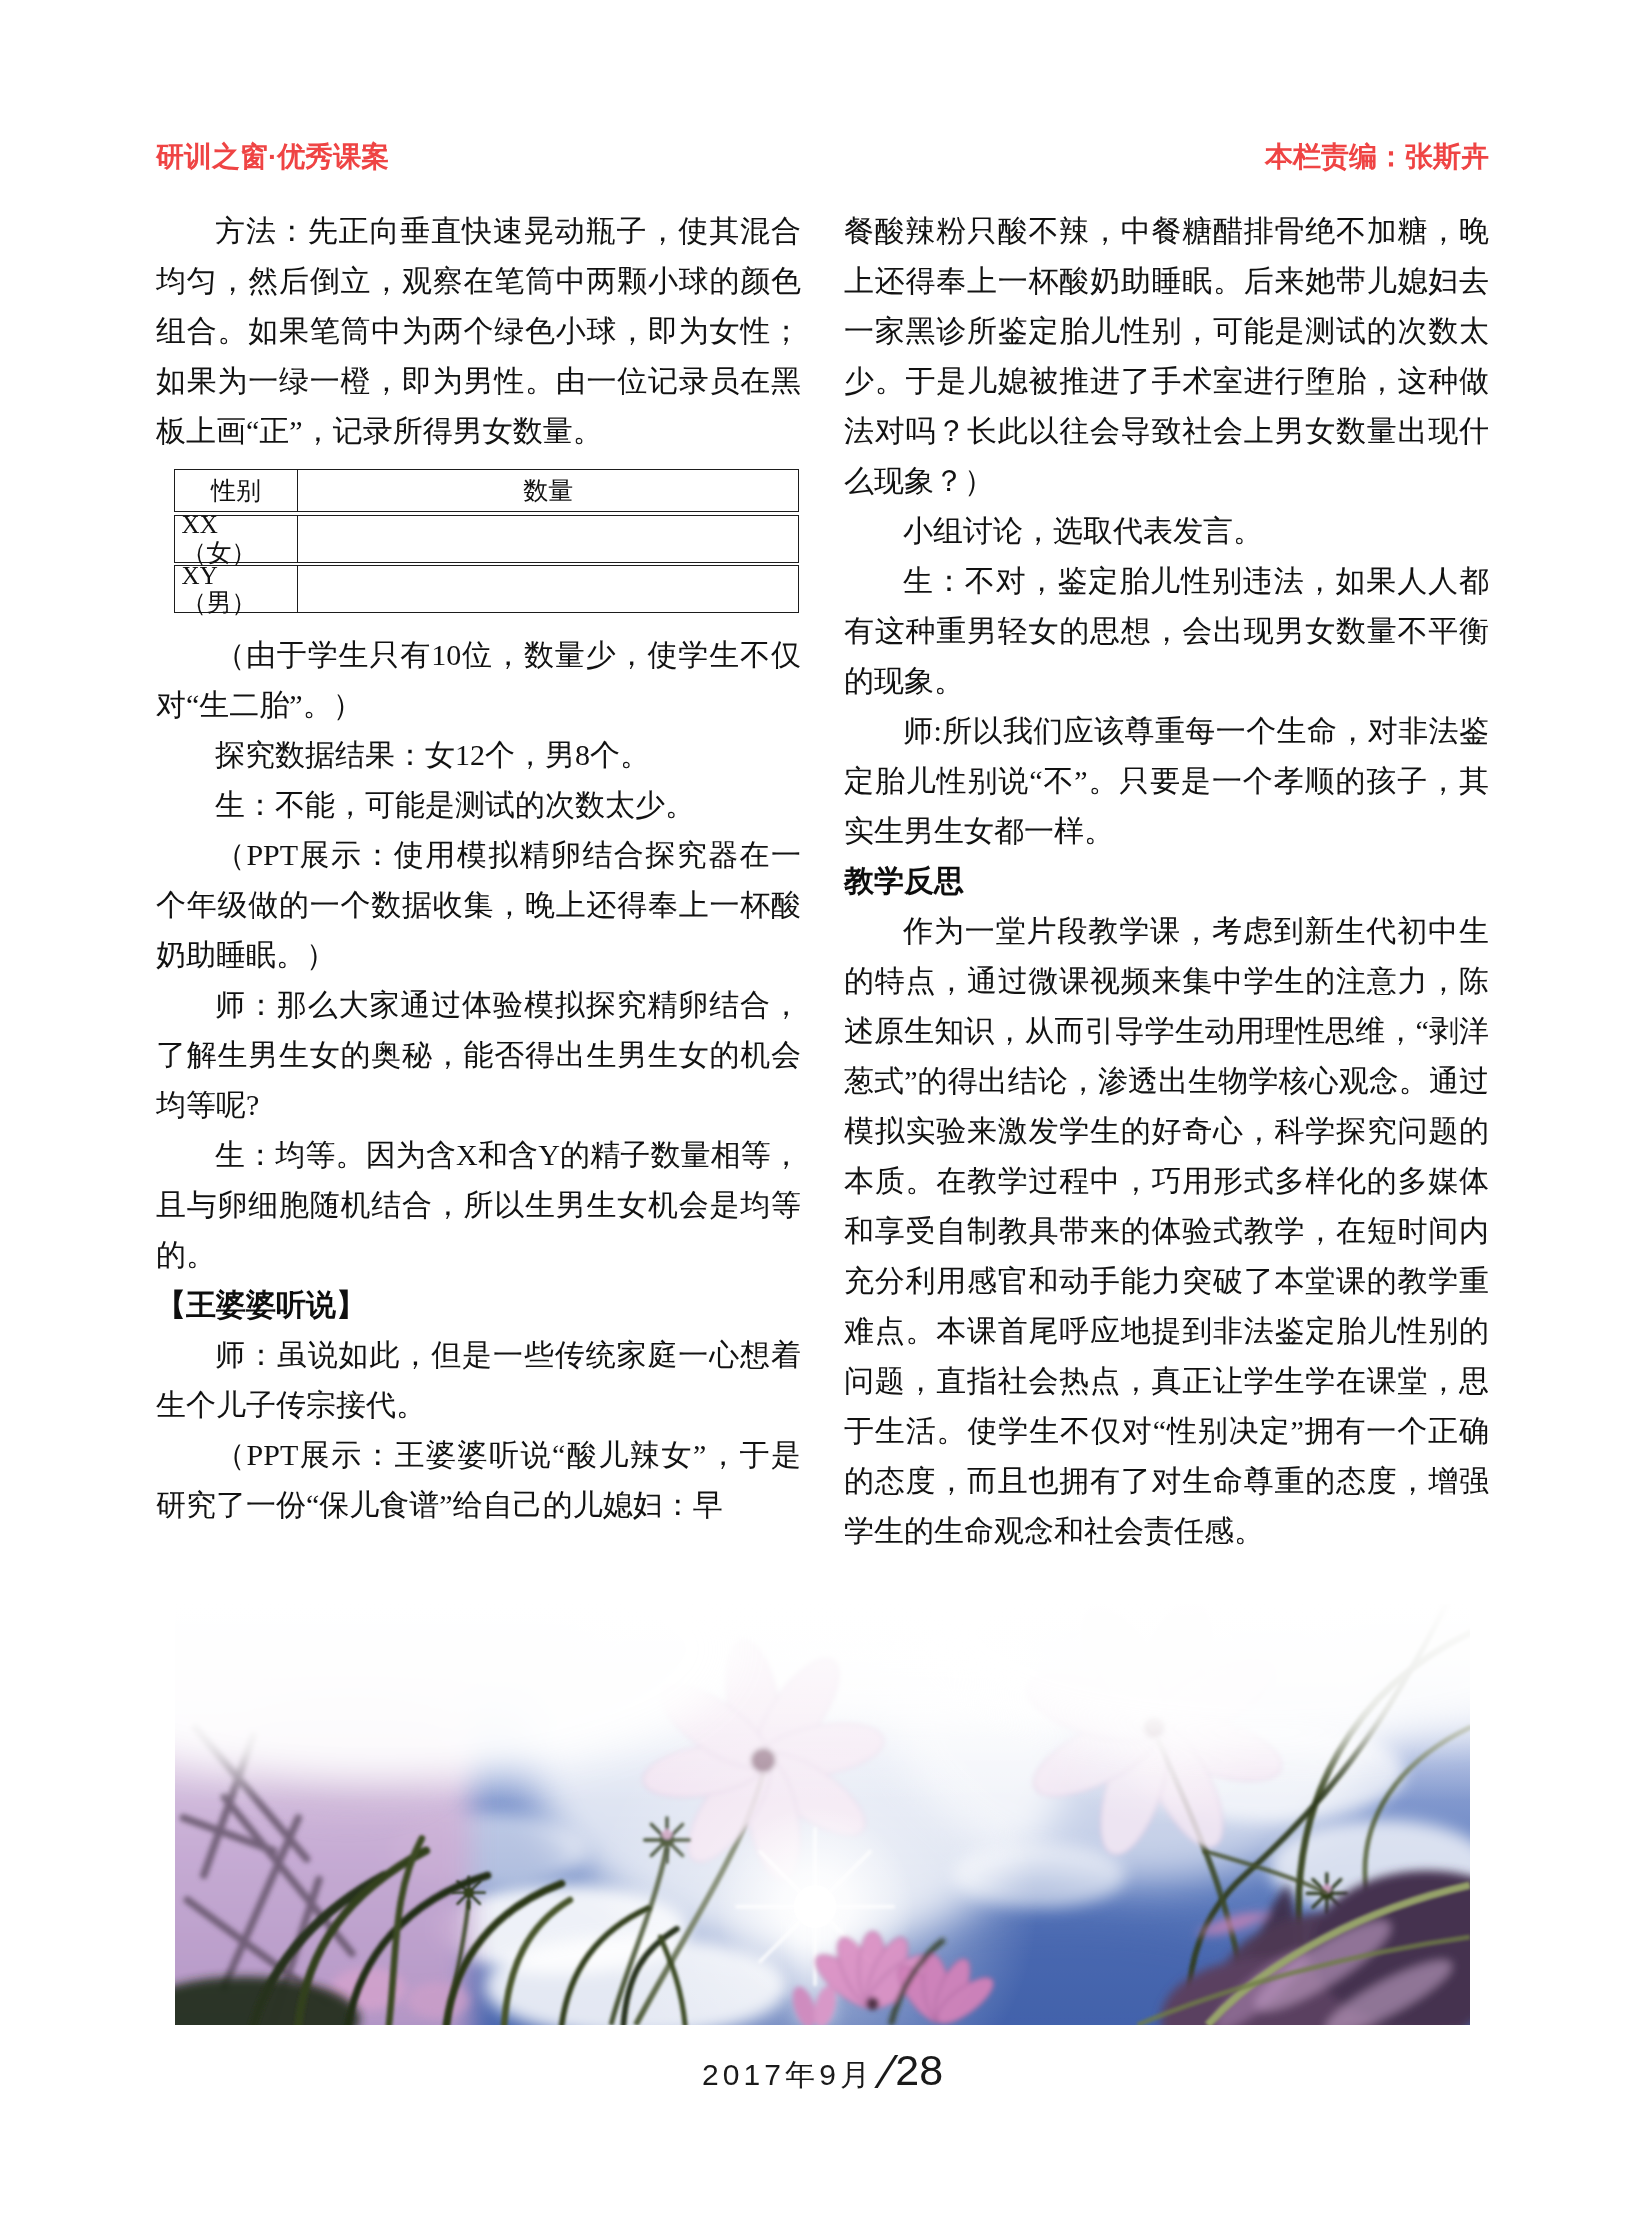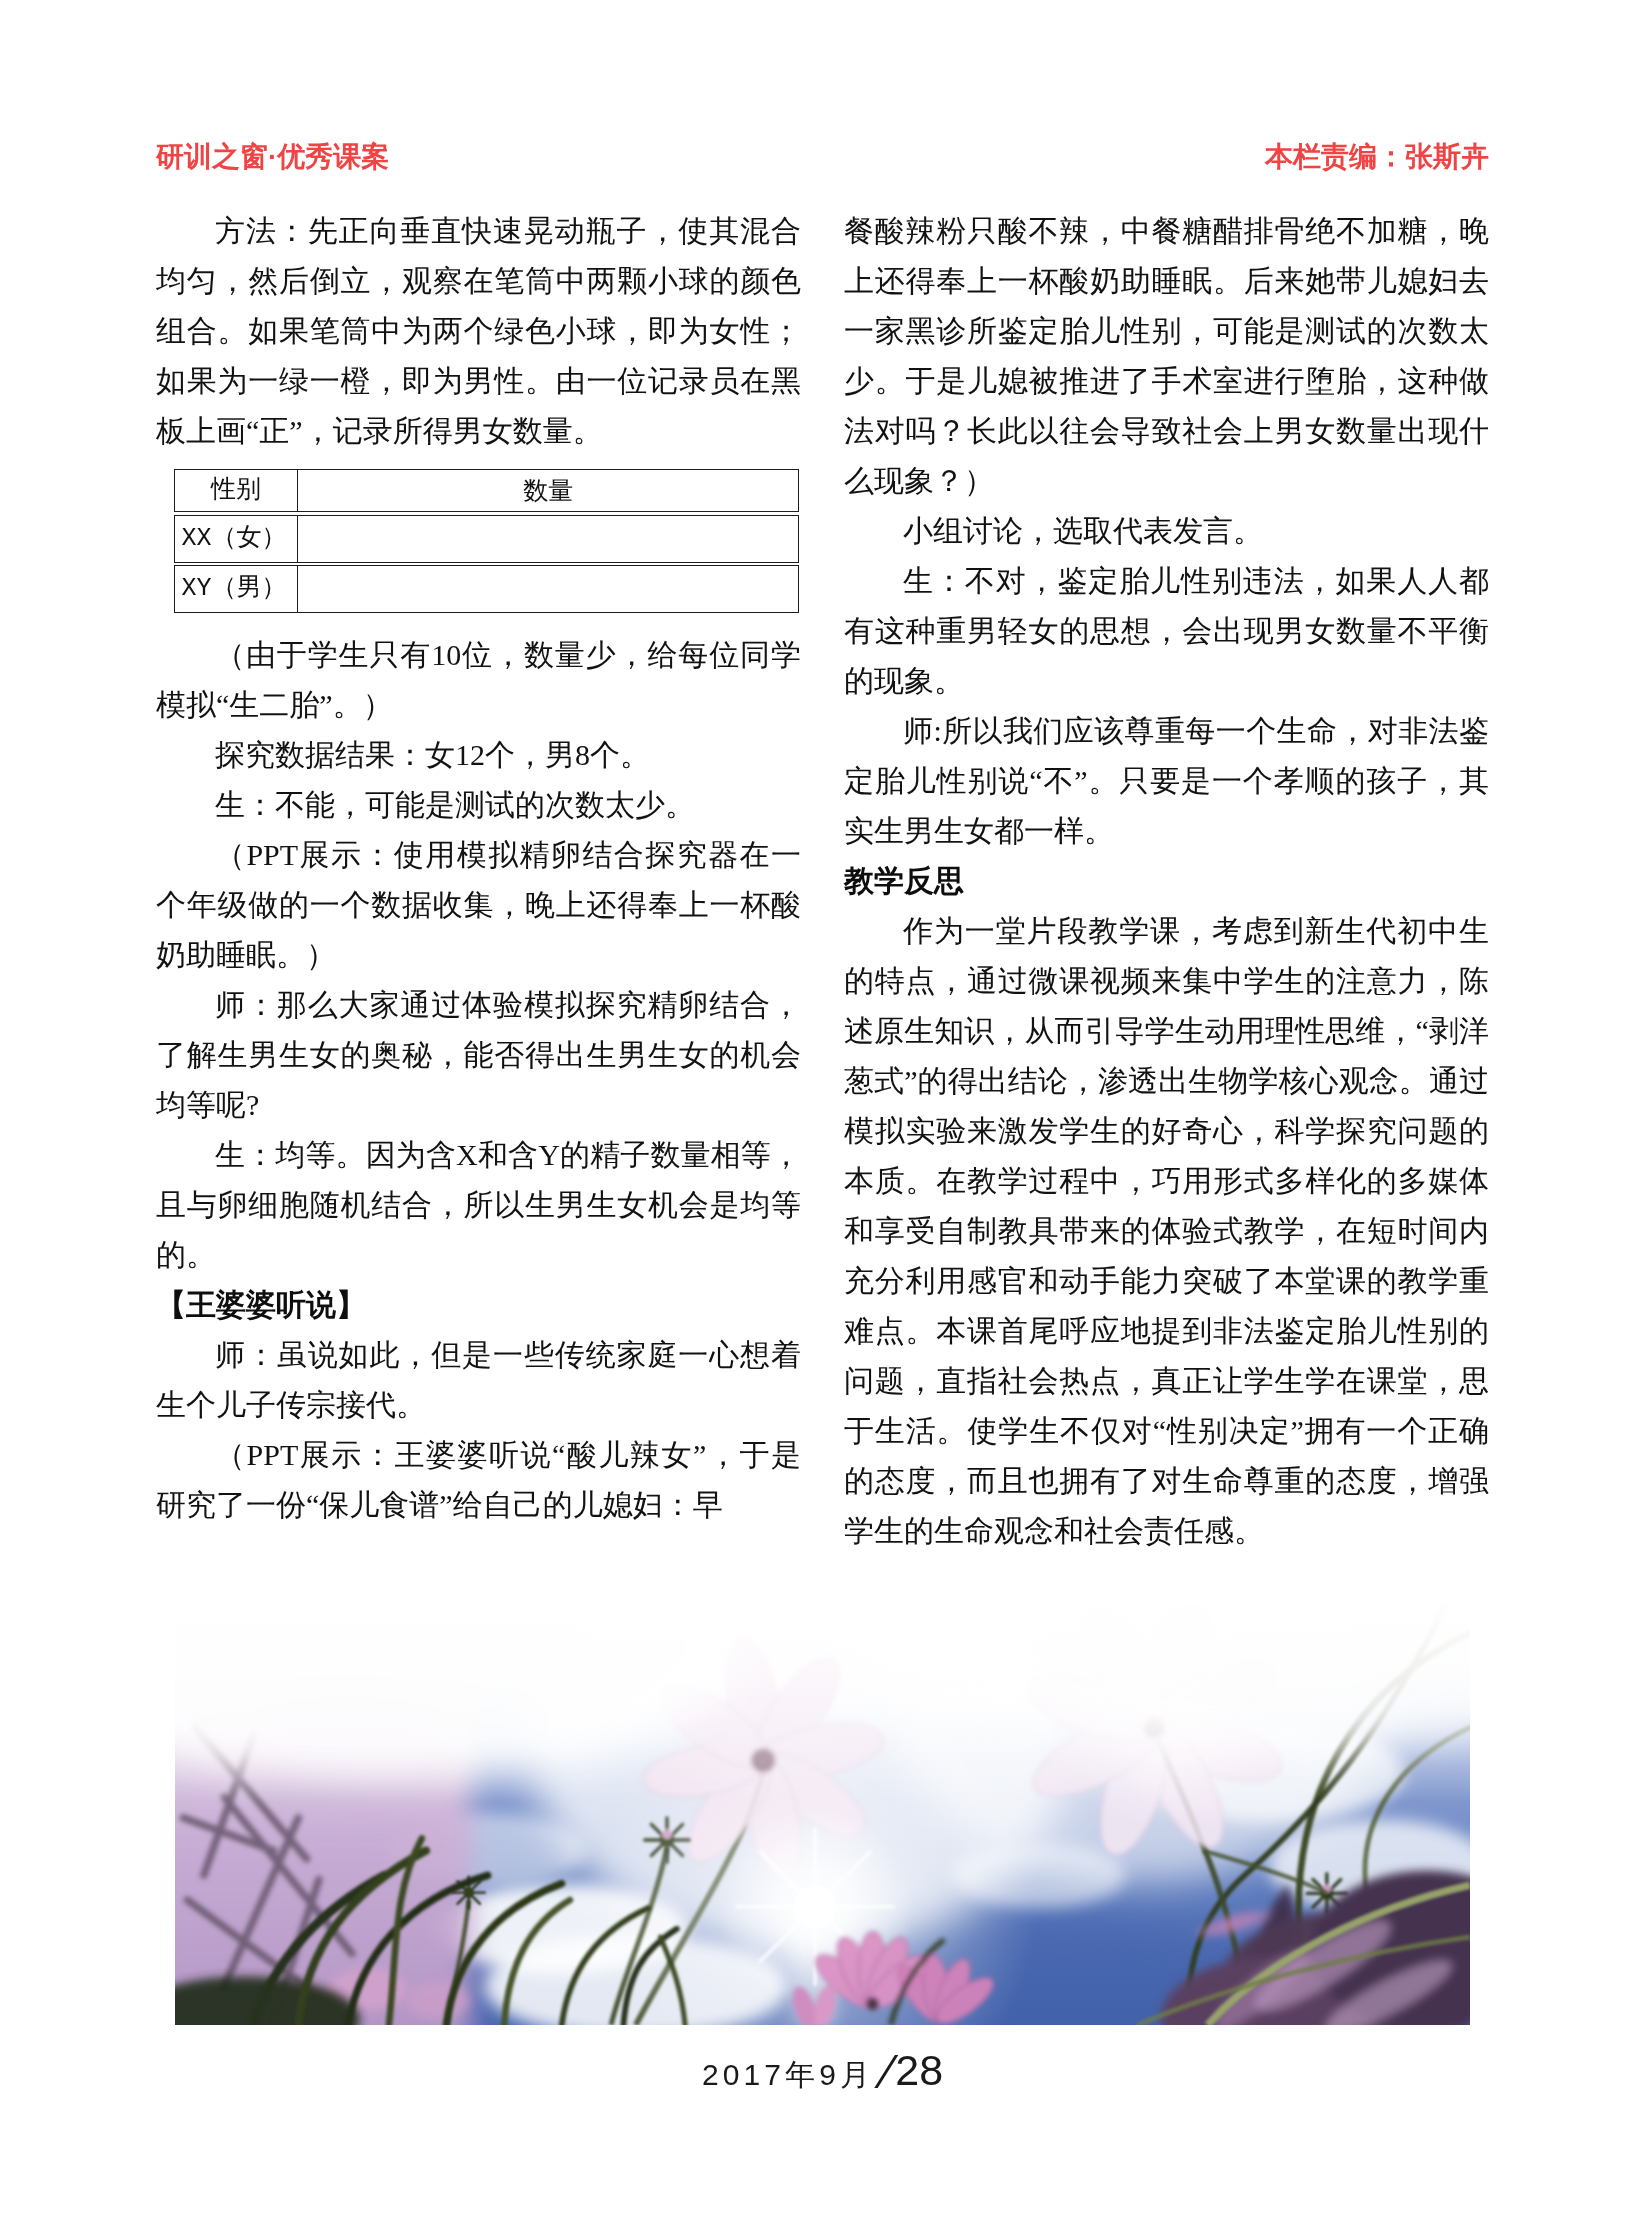--- a/index.html
+++ b/index.html
@@ -31,21 +31,21 @@
   .sec-heading {
     font-family:"Liberation Sans","DejaVu Sans",sans-serif;
     font-weight:700; font-size:30px; line-height:50px; color:#0e0e0e;
   }
 
   
   .tbl { margin:13px 1.6px 16.5px 18px; font-size:25px; line-height:1.1; }
   .tbl-row { display:flex; border:1.6px solid #1d1d1d; background:#fff; }
   .tbl-row + .tbl-row { margin-top:2.5px; }
   .cell { display:flex; align-items:center; }
-  .cell.sex { width:123px; border-right:1.6px solid #1d1d1d; padding:0 6.6px;font-family:Liberation Mono, monospace; }
+  .cell.sex { width:123px; border-right:1.6px solid #1d1d1d; padding:0 6.6px; }
   .cell.cnt { flex:1; padding:0 6.6px; }
   .tbl-head .cell { justify-content:center; height:41px; }
   .tbl-body .cell { height:46px; }
   .tbl-body .cell.sex { justify-content:flex-start; }
 
   
   .photo {
     position:absolute; top:1604px; left:175px; width:1295px; height:421px;
     overflow:hidden; background:#fff;
   }
@@ -85,21 +85,21 @@
         <div class="tbl-row tbl-body">
           <div class="cell sex">XX（女）</div>
           <div class="cell cnt"></div>
         </div>
         <div class="tbl-row tbl-body">
           <div class="cell sex">XY（男）</div>
           <div class="cell cnt"></div>
         </div>
       </div>
 
-      <p class="para indent">（由于学生只有10位，数量少，给每位同学模拟“生二胎”。）</p>
+      <p class="para indent">（由于学生只有10位，数量少，使学生不仅对“生二胎”。）</p>
       <p class="para indent">探究数据结果：女12个，男8个。</p>
       <p class="para indent">生：不能，可能是测试的次数太少。</p>
       <p class="para indent">（PPT展示：使用模拟精卵结合探究器在一个年级做的一个数据收集，晚上还得奉上一杯酸奶助睡眠。）</p>
       <p class="para indent">师：那么大家通过体验模拟探究精卵结合，了解生男生女的奥秘，能否得出生男生女的机会均等呢?</p>
       <p class="para indent">生：均等。因为含X和含Y的精子数量相等，且与卵细胞随机结合，所以生男生女机会是均等的。</p>
       <h3 class="sec-heading">【王婆婆听说】</h3>
       <p class="para indent">师：虽说如此，但是一些传统家庭一心想着生个儿子传宗接代。</p>
       <p class="para indent">（PPT展示：王婆婆听说“酸儿辣女”，于是研究了一份“保儿食谱”给自己的儿媳妇：早</p>
     </div>
 

